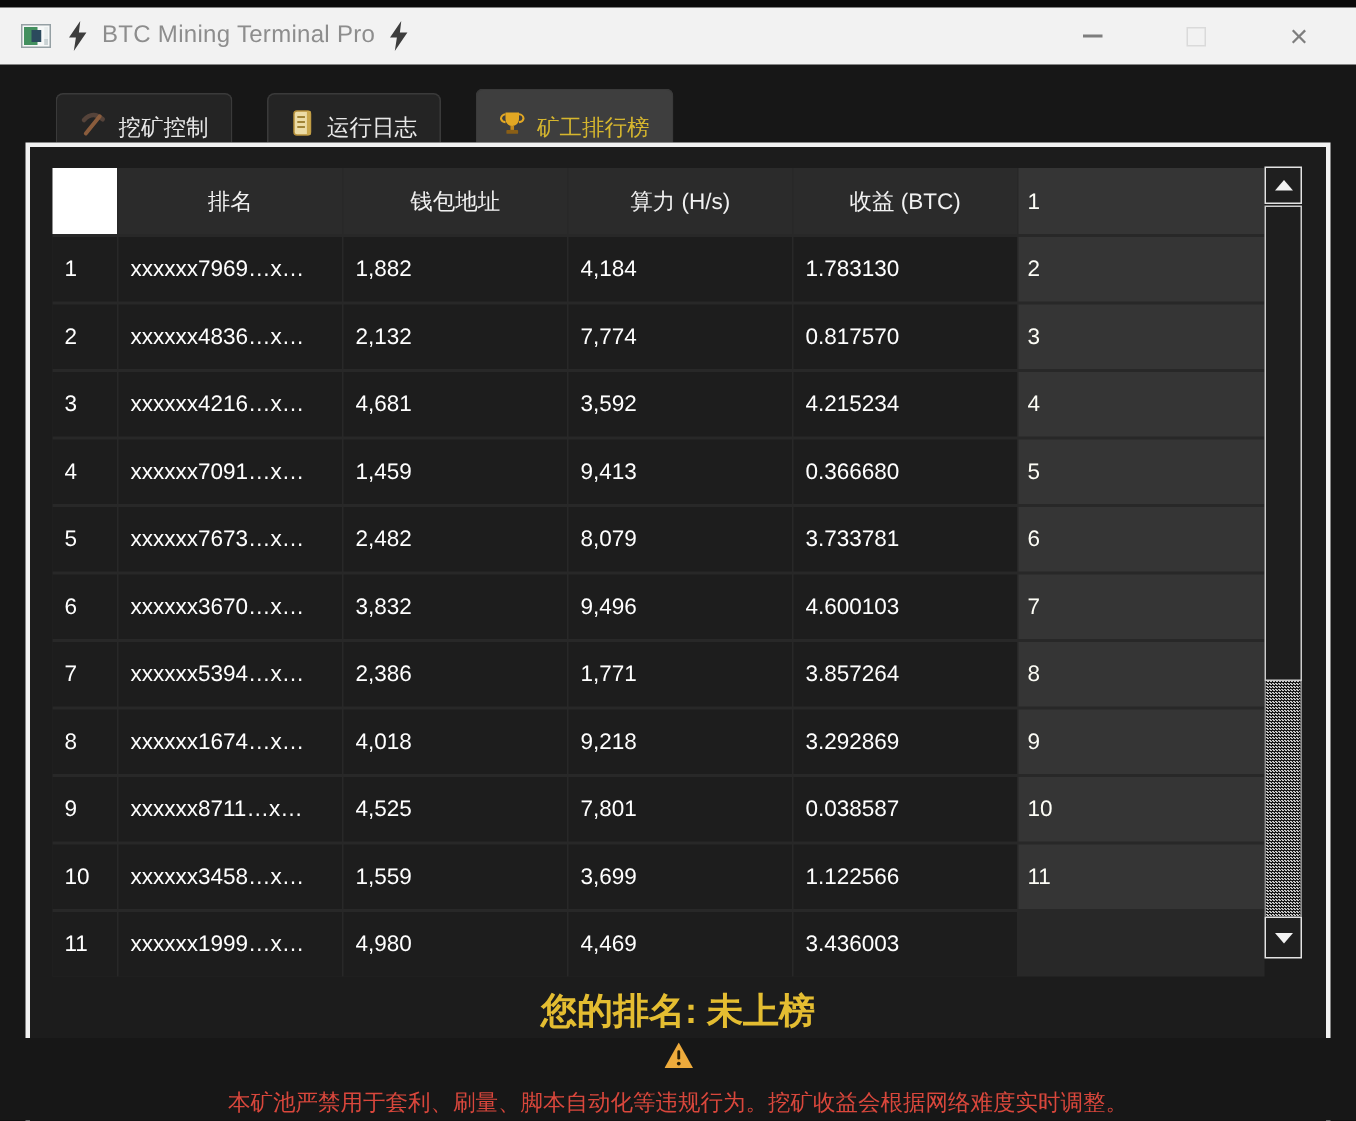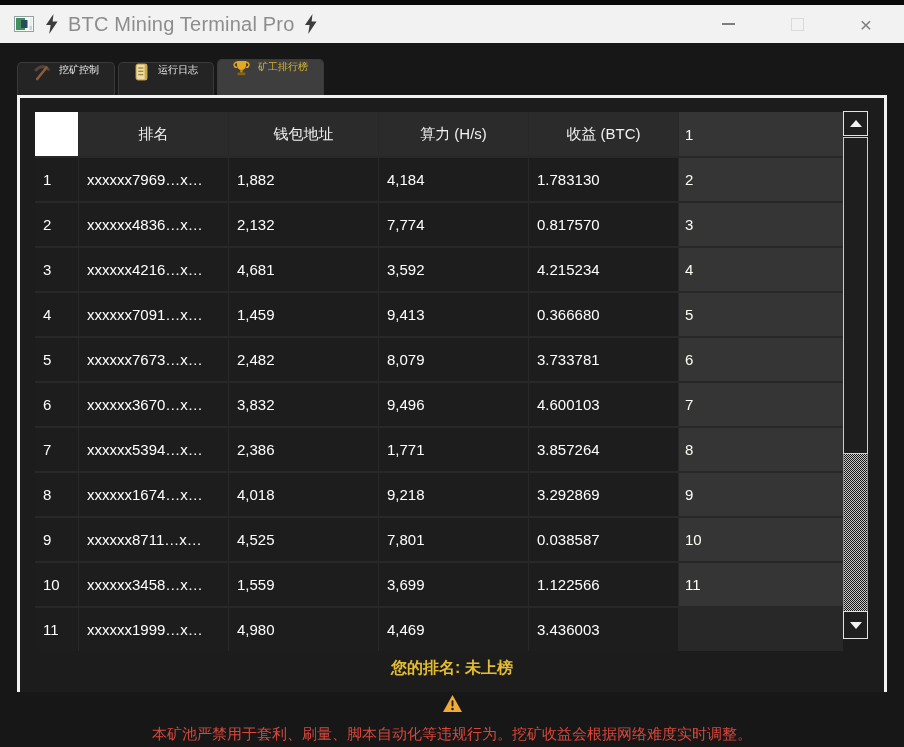--- a/index.html
+++ b/index.html
@@ -8,32 +8,32 @@
   .screen { position:relative; width:904px; height:747px; background:#171717; }
 
   
   .top-edge { position:absolute; left:0; top:0; width:904px; height:5px; background:#0a0a0a; }
 
   
   .titlebar { position:absolute; left:0; top:5px; width:904px; height:38px;
     background: var(--titlebar-bg, #f2f2f2); display:flex; align-items:center; }
   .app-icon { margin-left:14px; display:flex; }
   .bolt { margin-left:12px; display:flex; }
-  .win-title { margin-left:10px; margin-right:10px; font-size:20px; color:#8d8d8d; letter-spacing:.2px; }
+  .win-title { margin-left:10px; margin-right:10px; font-size:16px; color:#8d8d8d; letter-spacing:.2px; }
   .win-btn { position:absolute; top:0; width:46px; height:38px; display:flex; align-items:center; justify-content:center; cursor:default; }
   .wc-min  { left:705px; } .wc-max { left:774px; } .wc-close { left:843px; }
   .min-glyph { width:13px; height:2px; background:#7e7e7e; }
   .max-glyph { width:13px; height:13px; border:1px solid #dadada; background:transparent; }
   .close-glyph { font-size:21px; color:#7e7e7e; line-height:1; }
 
   
   .tabbar { position:absolute; left:17px; top:59px; height:36px; display:flex; align-items:flex-end; gap:3px; }
-  .tab { display:flex; align-items:flex-start; gap:8px; height:33px; padding:0 15px;
+  .tab { display:flex; align-items:flex-end; gap:8px; height:33px; padding:0 15px;
     background:#242424; border:1px solid #3a3a3a; border-bottom:none; border-radius:5px 5px 0 0;
-    font-size:10px; color:#e9e9e9; cursor:pointer; }
+    font-size:15px; color:#e9e9e9; cursor:pointer;margin-left:20px; }
   .tab.active { height:36px; background:#3e3e3e; color: var(--tab-gold, #d6b62e); }
 
   
   .panel { position:absolute; left:17px; top:95px; width:870px; height:709px;
     background:#1c1c1c; border:3px solid var(--panel-border,#f2f2f2); }
 
   
   .tablewrap { position:absolute; left:15px; top:14px; width:808px;
     display:grid; grid-template-columns:43px 149px 149px 149px 149px 164px;
     grid-template-rows:44px; grid-auto-rows:43px; column-gap:1px; row-gap:2px;
@@ -51,21 +51,21 @@
     display:flex; align-items:center; justify-content:center; cursor:pointer; }
   .sb-btn.down { flex:0 0 28px; }
   .tri-up { width:0; height:0; border-left:6px solid transparent; border-right:6px solid transparent; border-bottom:7px solid #f2f2f2; }
   .tri-down { width:0; height:0; border-left:6px solid transparent; border-right:6px solid transparent; border-top:7px solid #f2f2f2; }
   .sb-thumb { flex:0 0 317px; margin-top:1px; background:#1e1e1e; border:1px solid #cccccc; cursor:grab; }
   .sb-track { flex:1 1 auto; border-left:1px solid #8f8f8f; border-right:1px solid #8f8f8f;
     background-image: conic-gradient(#c9c9c9 90deg, #161616 90deg 180deg, #c9c9c9 180deg 270deg, #161616 270deg);
     background-size:2px 2px; cursor:pointer; }
 
   .your-rank { position:absolute; left:0; top:560px; width:100%; text-align:center;
-    font-size:16px; font-weight:bold; color: var(--gold, #e4bd31); }
+    font-size:24px; font-weight:bold; color: var(--gold, #e4bd31); }
 
   
   .warnbar { position:absolute; left:0; top:692px; width:904px; height:55px;
     display:flex; align-items:center; justify-content:center; gap:9px; background:#171717;flex-direction:column; }
   .warn-text { font-size:15px; color: var(--warning-red, #d9473c); }
 </style>
 </head>
 <body>
 
 <div class="screen">

